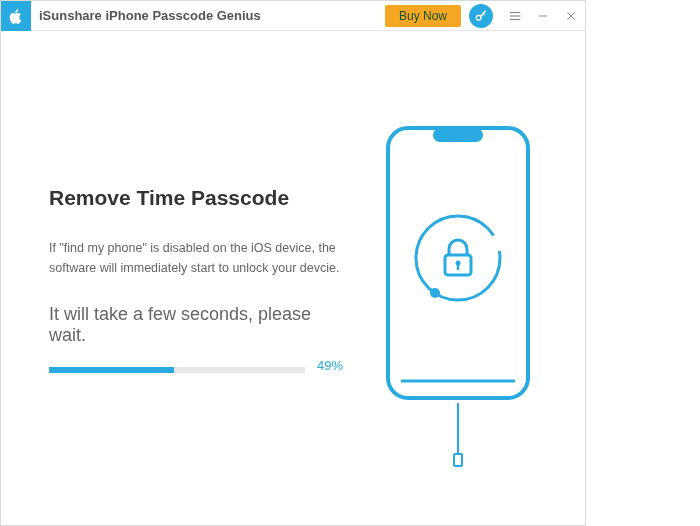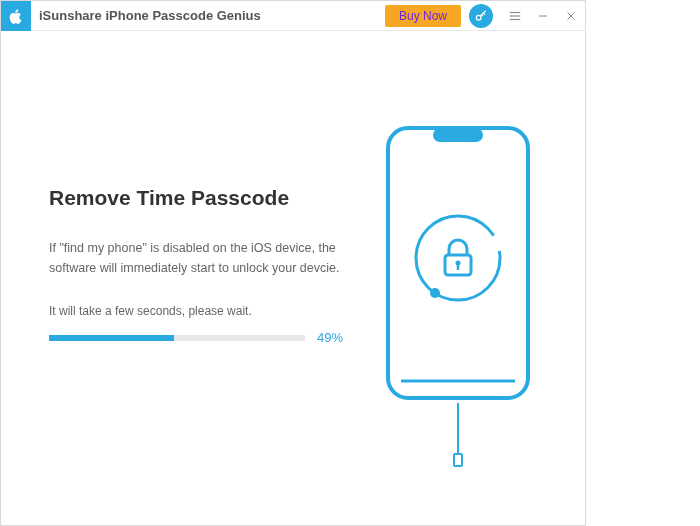--- a/index.html
+++ b/index.html
@@ -2,29 +2,29 @@
 <html><head>
 <meta charset="utf-8">
 <style>
   * { box-sizing: border-box; margin: 0; padding: 0; }
   html, body { width: 700px; height: 526px; font-family: "Segoe UI", Arial, sans-serif; background: #fff; }
   .window { width: 586px; height: 526px; border: 1px solid #d9d9d9; background: #fff; display: flex; flex-direction: column; }
   .titlebar { height: 30px; display: flex; align-items: center; border-bottom: 1px solid #e6e6e6; }
   .app-icon { width: 30px; height: 30px; background: #29abe2; display: flex; align-items: center; justify-content: center; }
   .app-title { font-size: 13px; color: #555; margin-left: 8px; flex: 0 0 auto; font-weight: 600; line-height: 30px; }
   .spacer { flex: 1; }
-  .buy-btn { background: #f5a623; color: #6d28d9; font-size: 12px; height: 22px; padding: 0 14px; border-radius: 2px; display: flex; align-items: center; margin-right: 8px; cursor: pointer; }
+  .buy-btn { background: #f5a623; color: #14532d; font-size: 12px; height: 22px; padding: 0 14px; border-radius: 2px; display: flex; align-items: center; margin-right: 8px; cursor: pointer; }
   .key-btn { width: 24px; height: 24px; background: #29abe2; border-radius: 50%; display: flex; align-items: center; justify-content: center; margin-right: 8px; cursor: pointer; }
   .menu-btn, .min-btn, .close-btn { width: 28px; height: 30px; display: flex; align-items: center; justify-content: center; color: #777; cursor: pointer; }
   .content { flex: 1; display: flex; padding: 50px 32px 30px 48px; }
   .left { flex: 1; padding-top: 105px; padding-right: 20px; }
   .heading { font-size: 21px; color: #333; font-weight: 600; margin-bottom: 28px; }
   .desc { font-size: 12.5px; color: #666; line-height: 1.6; margin-bottom: 26px; max-width: 360px; }
-  .wait { font-size: 12px; color: #666; margin-bottom: 12px; }
-  .progress-row { display: flex; align-items: center; gap: 12px; max-width: 360px; }
+  .wait { font-size: 18px; color: #666; margin-bottom: 12px; }
+  .progress-row { display: flex; align-items: flex-end; gap: 12px; max-width: 360px; }
   .bar-track { flex: 1; height: 6px; background: #e8e8e8; position: relative; }
   .bar-fill { height: 100%; background: #29abe2; }
   .pct { font-size: 13px; color: #29abe2; }
   .right { width: 190px; display: flex; align-items: center; justify-content: center; }
   .phone-wrap { position: relative; width: 150px; height: 330px; }
   .cable { position: absolute; top: 280px; left: 50%; width: 2px; height: 56px; background: #29abe2; transform: translateX(-50%); }
   .plug { position: absolute; top: 330px; left: 50%; width: 10px; height: 14px; border: 2px solid #29abe2; border-radius: 2px; transform: translateX(-50%); background:#fff; }
   .plug::before { content:""; position:absolute; top:-6px; left:2px; width:2px; height:5px; background:#29abe2; }
   .plug::after { content:""; position:absolute; top:-6px; right:2px; width:2px; height:5px; background:#29abe2; }
 </style>

